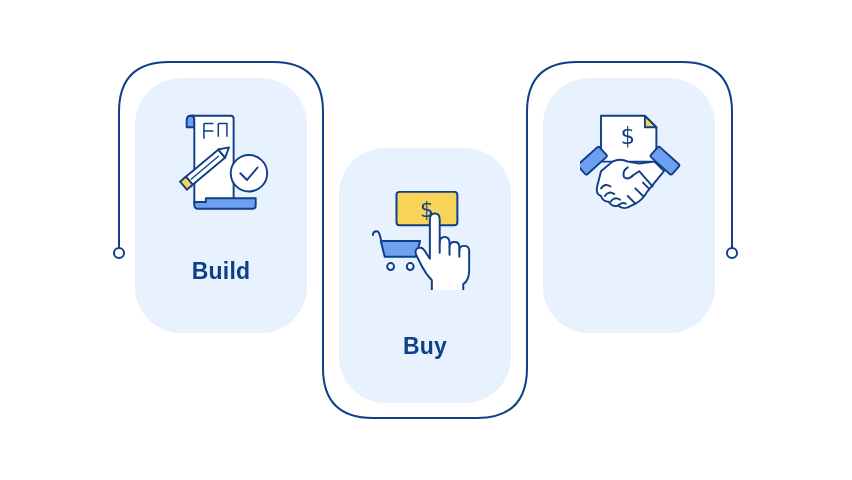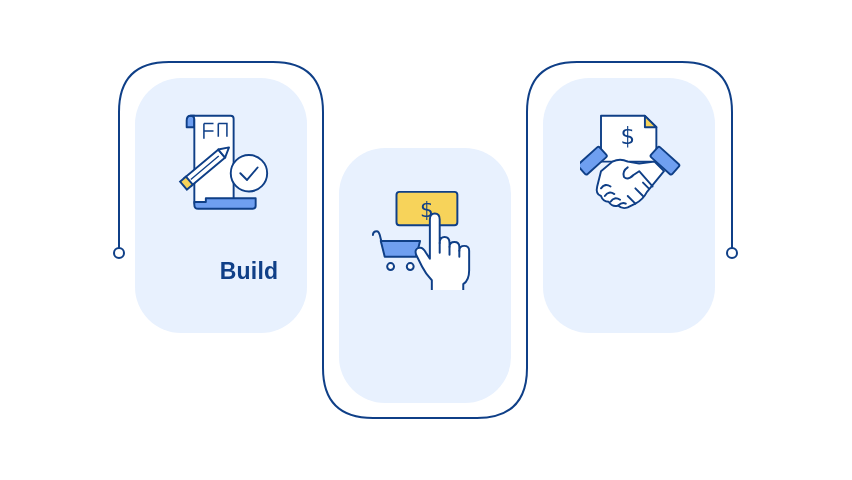--- a/index.html
+++ b/index.html
@@ -13,21 +13,21 @@
       border-radius: 46px;
     }
     .card .icon { position: absolute; left: 36px; top: 22px; width: 100px; height: 120px; }
     .card .label {
       position: absolute; left: 0; width: 100%; text-align: center;
       color: #0f3f87; font-weight: bold; font-size: 23px; letter-spacing: 0.2px;
     }
     #card-build { left: 135px; top: 78px; }
     #card-buy { left: 339px; top: 148px; }
     #card-partner { left: 543px; top: 78px; }
-    #card-build .label { top: 180px; padding-left: 28px; }
+    #card-build .label { top: 180px; }
     #card-buy .label { top: 185px; }
     #card-partner .label { top: 179px; }
   </style>
 </head>
 <body>
 
 <svg class="connector" width="852" height="480" viewBox="0 0 852 480">
 
   <path d="M119 248 L119 112 Q119 62 169 62 L273 62 Q323 62 323 112 L323 368 Q323 418 373 418 L477 418 Q527 418 527 368 L527 112 Q527 62 577 62 L682 62 Q732 62 732 112 L732 248" fill="none" stroke="#0f3f87" stroke-width="2"></path>
   <circle cx="119" cy="253" r="5" fill="#ffffff" stroke="#0f3f87" stroke-width="2"></circle>
@@ -65,20 +65,21 @@
     <text x="59" y="32" text-anchor="middle" font-family="DejaVu Sans, sans-serif" font-size="22" fill="#0f3f87">$</text>
 
     <path d="M4 50 Q4 46 8 46 Q10 46 11 50 L13 58" fill="none" stroke="#0f3f87" stroke-width="2" stroke-linecap="round"></path>
     <path d="M12 56 L52 56 L48 72 L16 72 Z" fill="#6f9ff0" stroke="#0f3f87" stroke-width="2" stroke-linejoin="round"></path>
     <circle cx="22" cy="82" r="3.5" fill="#ffffff" stroke="#0f3f87" stroke-width="2"></circle>
     <circle cx="42" cy="82" r="3.5" fill="#ffffff" stroke="#0f3f87" stroke-width="2"></circle>
 
     <path d="M64 106 L64 96 Q58 90 54 82 L48 70 Q46 64 51 63 Q55 62 58 68 L62 74 L62 34 Q62 28 67 28 Q72 28 72 34 L72 58 Q72 52 77 52 Q82 52 82 58 L82 62 Q82 57 87 57 Q92 57 92 62 L92 66 Q92 61 97 61 Q102 61 102 66 L102 86 Q102 96 96 100 L96 106" fill="#ffffff" stroke="#0f3f87" stroke-width="2" stroke-linejoin="round"></path>
     <path d="M72 58 L72 68 M82 62 L82 70 M92 66 L92 72" stroke="#0f3f87" stroke-width="2" stroke-linecap="round"></path>
   </svg>
+  <div class="label">Buy</div>
 </div>
 
 <div class="card" id="card-partner">
   <svg class="icon" viewBox="0 0 110 110" style="left:37px;top:34px;width:105px;height:105px;">
 
     <path d="M22 4 L68 4 L80 16 L80 52 L22 52 Z" fill="#ffffff" stroke="#0f3f87" stroke-width="2" stroke-linejoin="round"></path>
     <path d="M68 4 L68 16 L80 16 Z" fill="#f7d35a" stroke="#0f3f87" stroke-width="2" stroke-linejoin="round"></path>
     <text x="50" y="34" text-anchor="middle" font-family="DejaVu Sans, sans-serif" font-size="24" fill="#0f3f87">$</text>
 
     <rect x="-2" y="44" width="30" height="14" rx="2" transform="rotate(-42 13 51)" fill="#6f9ff0" stroke="#0f3f87" stroke-width="2"></rect>

